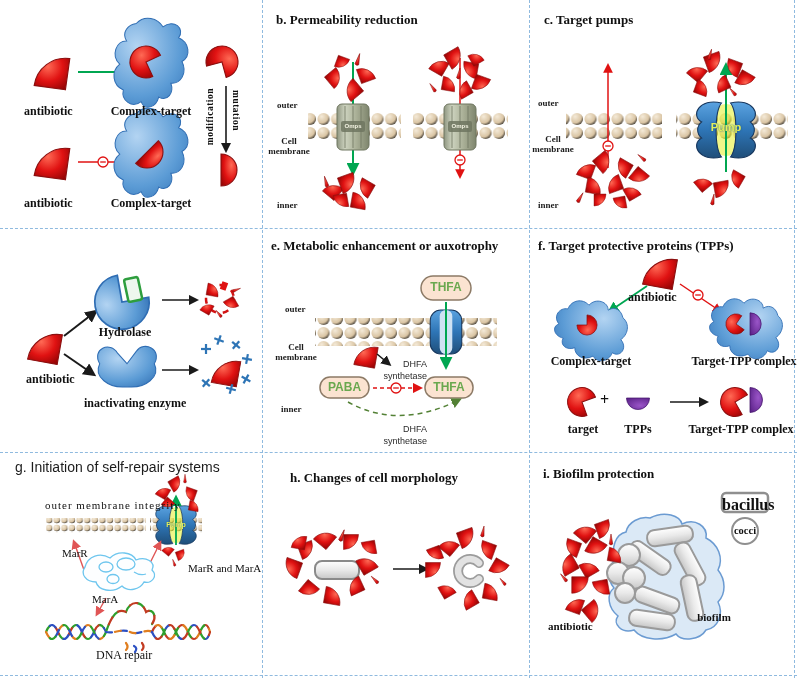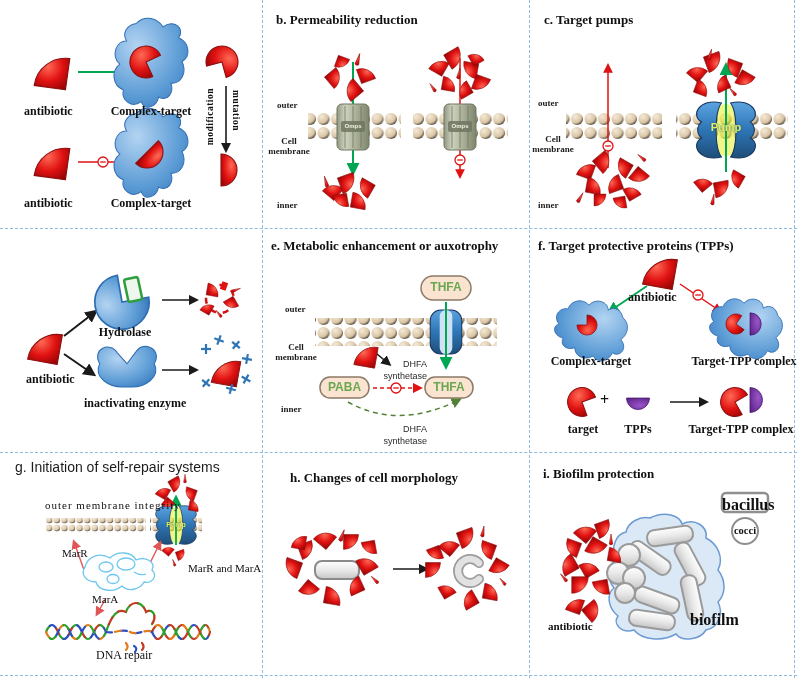--- a/index.html
+++ b/index.html
@@ -456,21 +456,21 @@
       <use href="#sW" class="w" transform="translate(63,159) rotate(140) scale(.55)"></use>
       <use href="#sV" class="w" transform="translate(81,88) rotate(0) scale(.5)"></use>
       <use href="#sV" class="w" transform="translate(34,126) rotate(-40) scale(.45)"></use>
     </g>
     <rect x="192" y="41" width="46" height="19" rx="4" fill="#fff" stroke="#8f8f8f" stroke-width="2.5"></rect>
     <circle cx="215" cy="79" r="13" fill="#fff" stroke="#8f8f8f" stroke-width="2"></circle>
   </svg>
   <span class="t" style="left:13px;top:14px">i. Biofilm protection</span>
   <span class="lb ctr" style="left:192px;top:44px;width:46px;font-size:16px">bacillus</span>
   <span class="lb ctr" style="left:197px;top:73px;width:36px;font-size:10.5px">cocci</span>
-  <span class="lb ctr" style="left:160px;top:159px;width:48px;font-size:16px">biofilm</span>
+  <span class="lb ctr" style="left:160px;top:159px;width:48px;font-size:11px">biofilm</span>
   <span class="lb" style="left:18px;top:168px;font-size:11px">antibiotic</span>
 </div>
 
 <div class="div vdiv" style="left:262px;top:0;height:678px"></div>
 <div class="div vdiv" style="left:529px;top:0;height:678px"></div>
 <div class="div vdiv" style="left:794px;top:0;height:678px"></div>
 <div class="div hdiv" style="left:0;top:228px;width:797px"></div>
 <div class="div hdiv" style="left:0;top:452px;width:797px"></div>
 <div class="div hdiv" style="left:0;top:675px;width:797px"></div>
 

